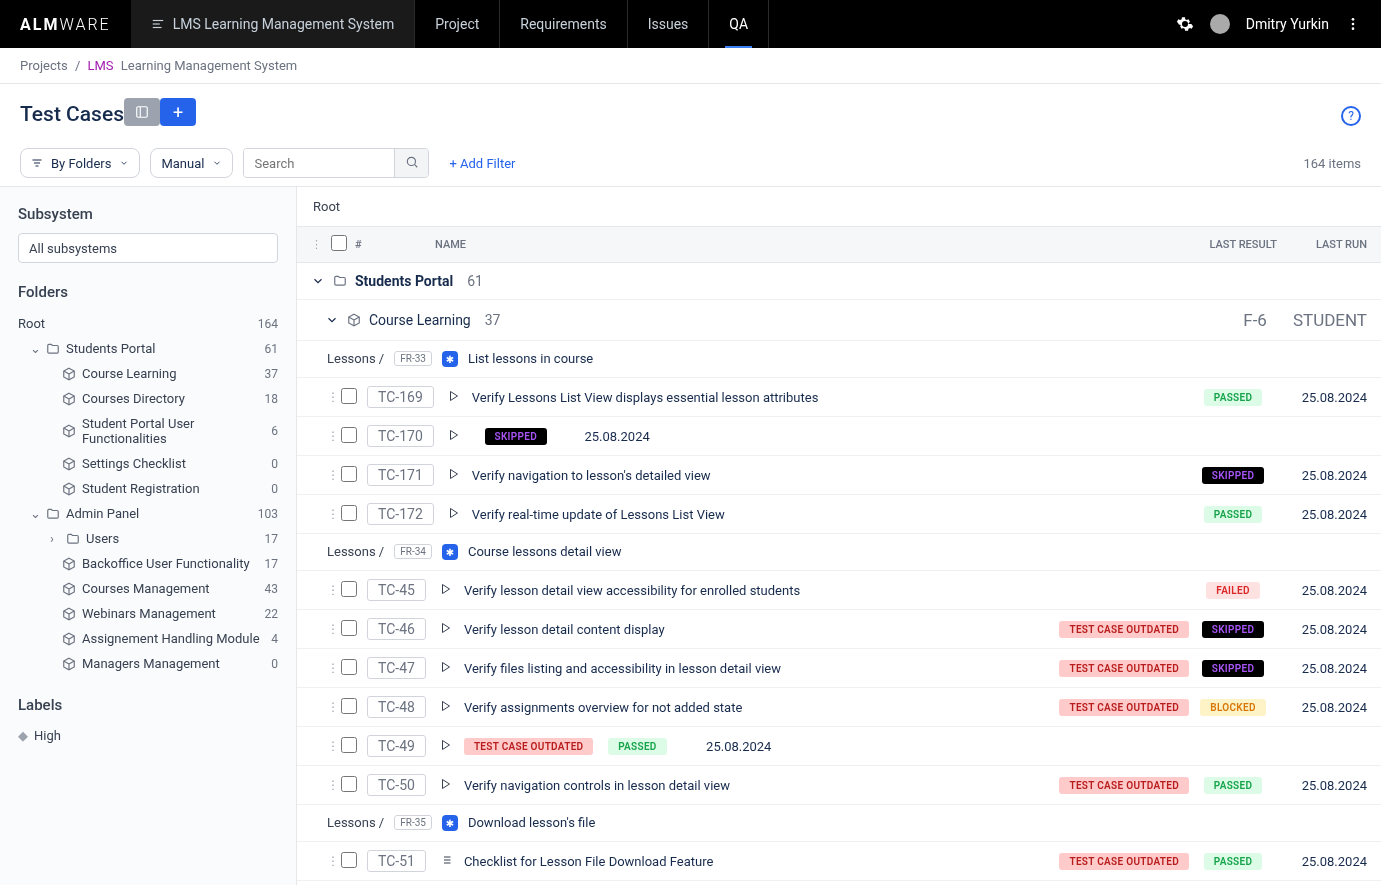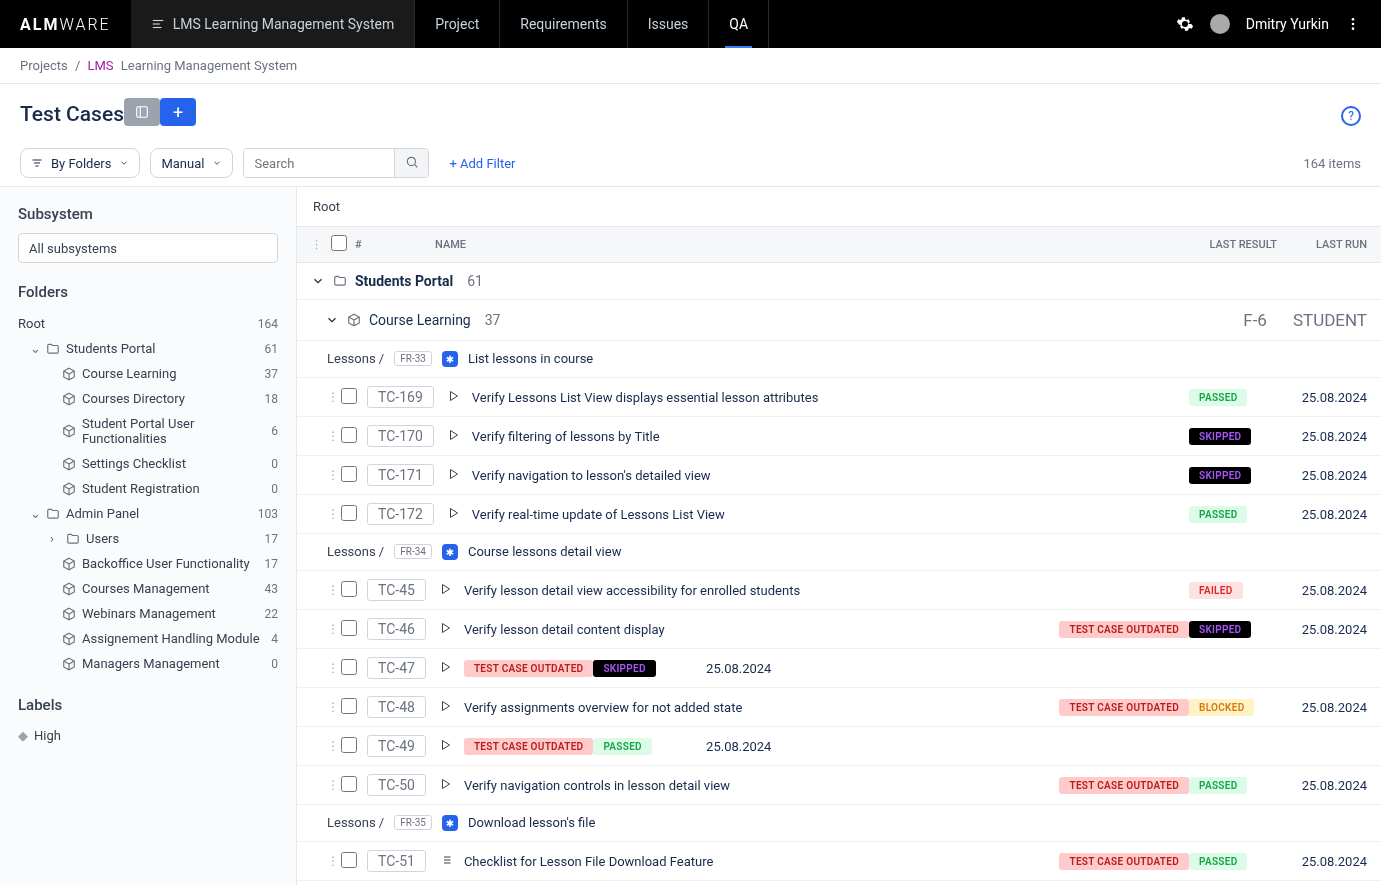--- a/index.html
+++ b/index.html
@@ -67,21 +67,21 @@
 .tc-play{width:24px;color:#374151;cursor:pointer}
 .tc-name{flex:1;color:#172b4d}
 .tc-tags{display:flex;gap:6px;align-items:center}
 .tc-tag{font-size:10px;font-weight:600;padding:3px 10px;border-radius:3px;letter-spacing:0.3px}
 .tc-date{width:90px;text-align:right;color:#172b4d;font-size:13px;padding-left:16px}
 .tag-passed{background:#dcfce7;color:#16a34a}
 .tag-skipped{background:#000000;color:#a855f7}
 .tag-failed{background:#fee2e2;color:#dc2626}
 .tag-blocked{background:#fef3c7;color:#d97706}
 .tag-outdated{background:#fecaca;color:#b91c1c}
-.result-col{width:88px;display:flex;justify-content:flex-start}
+.result-col{width:88px;display:flex;justify-content:center}
 svg{flex-shrink:0}
 </style>
 </head>
 <body>
 
 <div class="topbar">
   <div class="logo"><span style="font-weight:700">ALM</span><span>WARE</span></div>
   <div class="nav">
     <div class="nav-item dark">
       <svg width="14" height="14" viewBox="0 0 24 24" fill="none" stroke="currentColor" stroke-width="2">
@@ -343,21 +343,20 @@
           </span>
           <span class="tc-date">25.08.2024</span>
         </div>
         <div class="tc-row">
           <span class="tc-handle">⋮</span>
           <span class="tc-cb"><input type="checkbox" style=""></span>
           <span class="tc-id">TC-170</span>
           <span class="tc-play"><svg width="12" height="12" viewBox="0 0 24 24" fill="none" stroke="currentColor" stroke-width="2">
               <polygon points="5 3 19 12 5 21 5 3"></polygon>
             </svg></span>
-          <span class="tc-name">Verify filtering of lessons by Title</span>
           <span class="tc-tags"></span>
           <span class="result-col">
             <span class="tc-tag tag-skipped">SKIPPED</span>
           </span>
           <span class="tc-date">25.08.2024</span>
         </div>
         <div class="tc-row">
           <span class="tc-handle">⋮</span>
           <span class="tc-cb"><input type="checkbox" style=""></span>
           <span class="tc-id">TC-171</span>
@@ -421,20 +420,21 @@
           </span>
           <span class="tc-date">25.08.2024</span>
         </div>
         <div class="tc-row">
           <span class="tc-handle">⋮</span>
           <span class="tc-cb"><input type="checkbox" style=""></span>
           <span class="tc-id">TC-47</span>
           <span class="tc-play"><svg width="12" height="12" viewBox="0 0 24 24" fill="none" stroke="currentColor" stroke-width="2">
               <polygon points="5 3 19 12 5 21 5 3"></polygon>
             </svg></span>
+          <span class="tc-name">Verify files listing and accessibility in lesson detail view</span>
           <span class="tc-tags">
             <span class="tc-tag tag-outdated">TEST CASE OUTDATED</span>
           </span>
           <span class="result-col">
             <span class="tc-tag tag-skipped">SKIPPED</span>
           </span>
           <span class="tc-date">25.08.2024</span>
         </div>
         <div class="tc-row">
           <span class="tc-handle">⋮</span>

